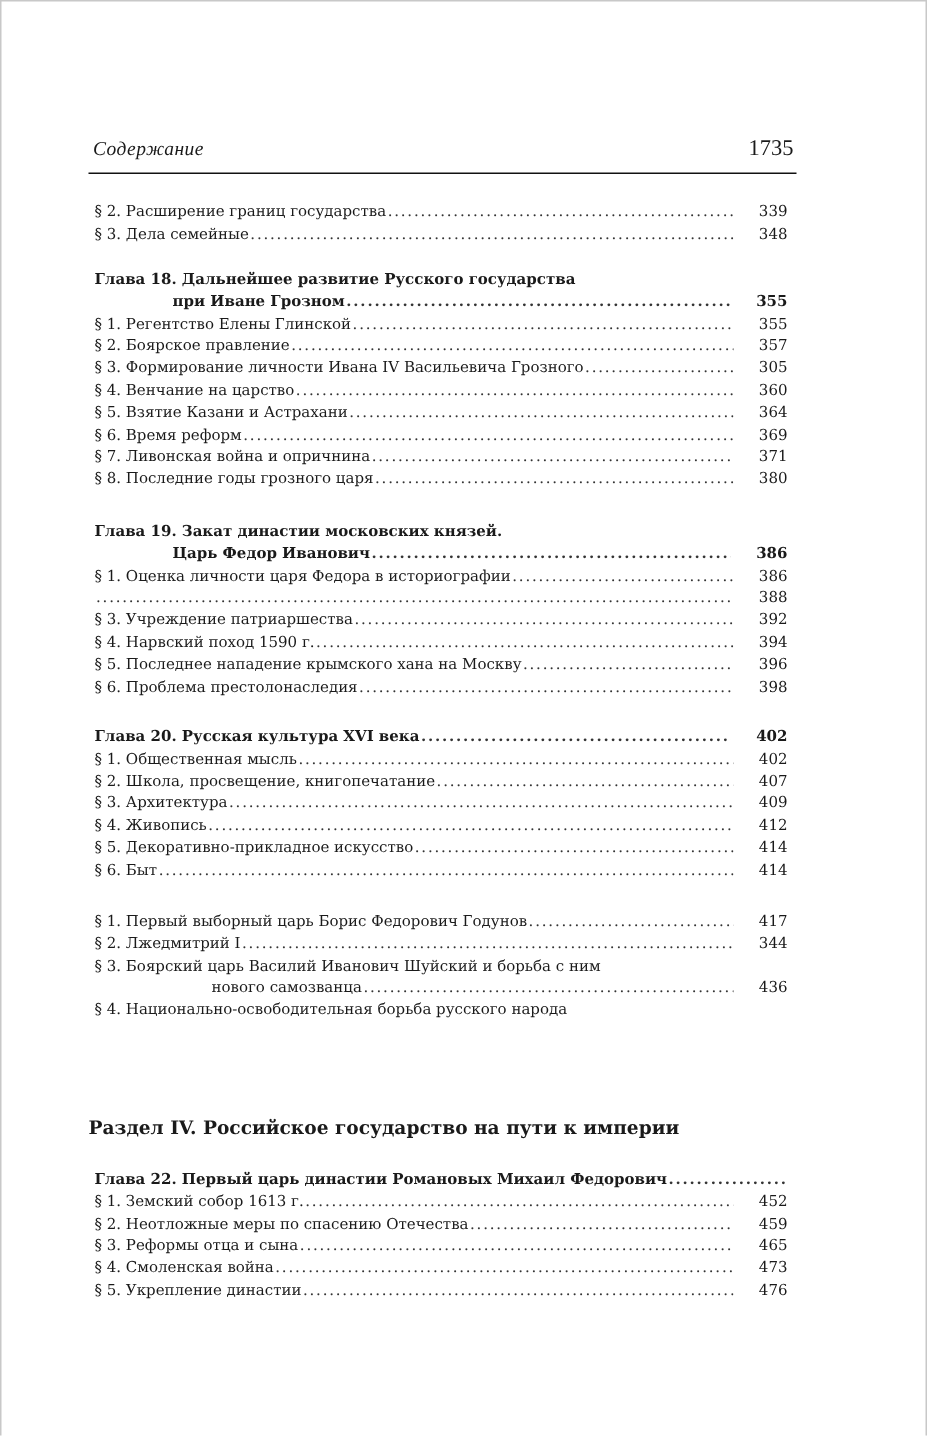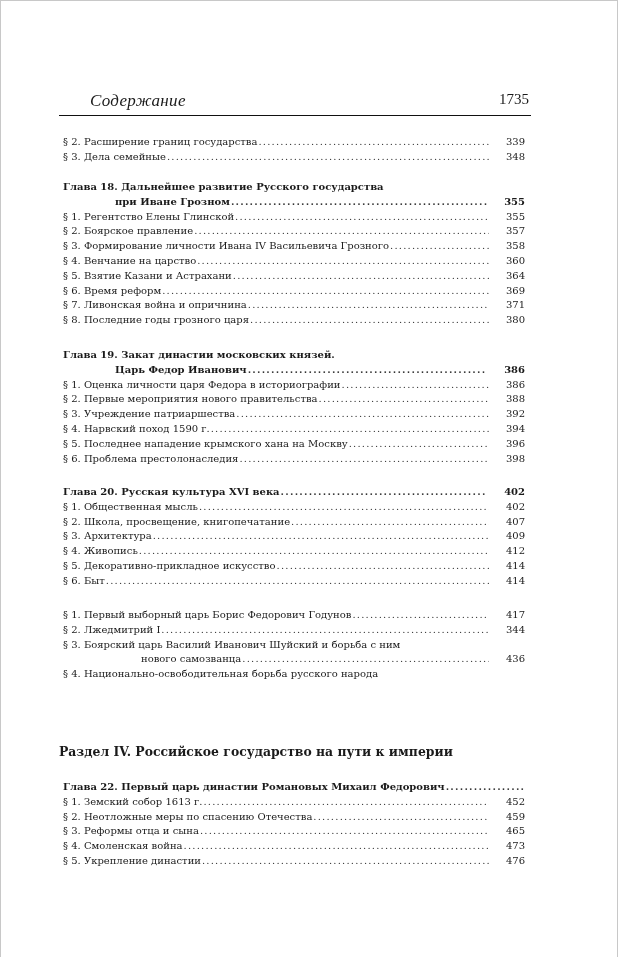--- a/index.html
+++ b/index.html
@@ -11,21 +11,21 @@
     position: absolute; left: 0; top: 0; width: 618px; height: 957px;
     border-left: 1px solid #c8c8c8; border-top: 1px solid #c8c8c8; border-right: 1px solid #c8c8c8;
     box-sizing: border-box; background: #fff;
   }
   .header {
     position: absolute; left: 58px; top: 88px; width: 472px; height: 26px;
     border-bottom: 1.5px solid #111;
   }
   .header-title {
     position: absolute; left: 3px; top: 2px; font-family: "Liberation Serif", serif;
-    font-style: italic; font-size: 17px; letter-spacing: 0.3px; margin-left: 28px;
+    font-style: italic; font-size: 13px; letter-spacing: 0.3px;
   }
   .header-page {
     position: absolute; right: 2px; top: 2px; font-family: "Liberation Serif", serif; font-size: 15px;
   }
   .toc { position: absolute; left: 62px; width: 462px; }
   .row {
     display: flex; align-items: baseline; font-size: 10px; line-height: 14.8px; height: 14.8px;
     white-space: nowrap; overflow: hidden;
   }
   .row .label { flex: 0 0 auto; }
@@ -79,21 +79,21 @@
         <span class="page-num">355</span>
       </div>
     <div class="row">
         <span class="label">§ 2. Боярское правление</span>
         <span class="dots"></span>
         <span class="page-num">357</span>
       </div>
     <div class="row">
         <span class="label">§ 3. Формирование личности Ивана IV Васильевича Грозного</span>
         <span class="dots"></span>
-        <span class="page-num">358</span>
+        <span class="page-num">305</span>
       </div>
     <div class="row">
         <span class="label">§ 4. Венчание на царство</span>
         <span class="dots"></span>
         <span class="page-num">360</span>
       </div>
     <div class="row">
         <span class="label">§ 5. Взятие Казани и Астрахани</span>
         <span class="dots"></span>
         <span class="page-num">364</span>
@@ -123,21 +123,20 @@
         <span class="label cont">Царь Федор Иванович</span>
         <span class="dots"></span>
         <span class="page-num">386</span>
       </div>
     <div class="row">
         <span class="label">§ 1. Оценка личности царя Федора в историографии</span>
         <span class="dots"></span>
         <span class="page-num">386</span>
       </div>
     <div class="row">
-        <span class="label">§ 2. Первые мероприятия нового правительства</span>
         <span class="dots"></span>
         <span class="page-num">388</span>
       </div>
     <div class="row">
         <span class="label">§ 3. Учреждение патриаршества</span>
         <span class="dots"></span>
         <span class="page-num">392</span>
       </div>
     <div class="row">
         <span class="label">§ 4. Нарвский поход 1590 г.</span>

